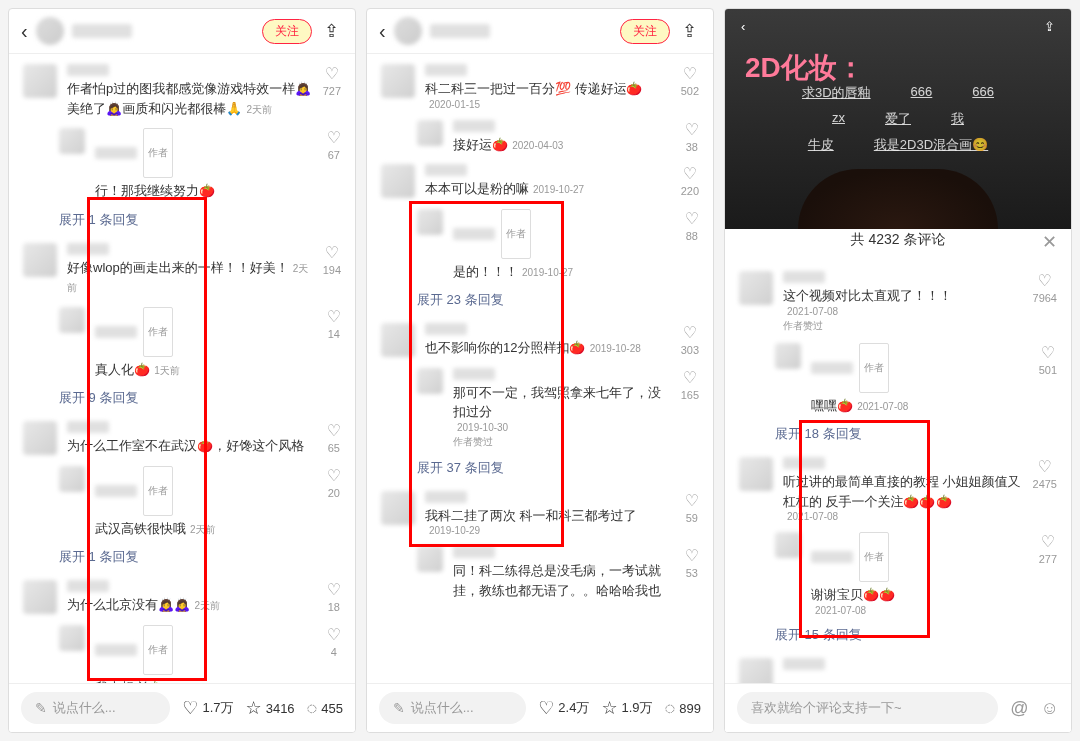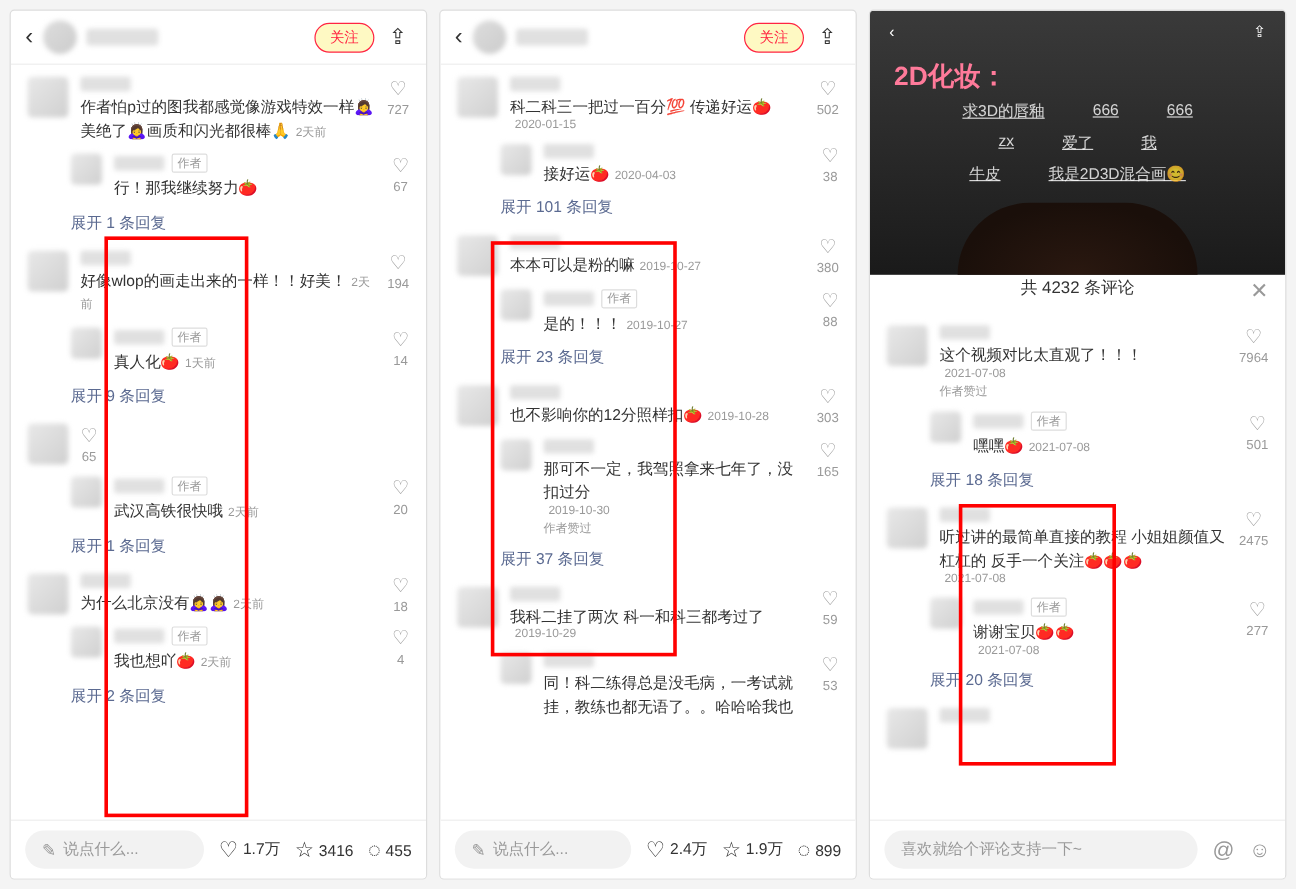--- a/index.html
+++ b/index.html
@@ -81,21 +81,21 @@
     .name-blur {
       width: 42px; height: 12px;
       background: #e0e0e0;
       border-radius: 2px;
       filter: blur(2px);
     }
     .author-tag {
       font-size: 10px;
       color: #999;
       border: 1px solid #ddd;
-      padding: 0 4px;
+      padding: 17px 4px;
       border-radius: 2px;
     }
     .ctext {
       font-size: 13px;
       color: #333;
       line-height: 1.5;
       word-break: break-all;
     }
     .ctime {
       font-size: 10px;
@@ -165,21 +165,21 @@
       align-items: center;
       justify-content: center;
       color: #fff;
       position: relative;
       font-size: 13px;
     }
     .video-bg .title {
       position: absolute;
       top: 40px; left: 20px;
       color: #ff7a9a;
-      font-size: 22px;
+      font-size: 28px;
       font-weight: 600;
     }
     .danmaku {
       display: flex;
       gap: 40px;
       font-size: 13px;
       color: rgba(255,255,255,0.8);
       margin: 4px 0;
       text-decoration: underline;
     }
@@ -287,20 +287,26 @@
           <div class="ctext"><span>真人化🍅</span><span class="ctime">1天前</span></div>
         </div>
         <div class="likes">
           <span class="heart-icon">♡</span>
           <span class="like-count">14</span>
         </div>
       </div>
     <div class="expand">展开 9 条回复</div>
     <div class="comment">
         <div class="avatar"></div>
+        <div class="cbody">
+          <div class="cname">
+            <div class="name-blur"></div>
+          </div>
+          <div class="ctext"><span>为什么工作室不在武汉🍅，好馋这个风格</span></div>
+        </div>
         <div class="likes">
           <span class="heart-icon">♡</span>
           <span class="like-count">65</span>
         </div>
       </div>
     <div class="comment reply">
         <div class="avatar"></div>
         <div class="cbody">
           <div class="cname">
             <div class="name-blur"></div>
@@ -393,32 +399,31 @@
           <div class="cname">
             <div class="name-blur"></div>
           </div>
           <div class="ctext"><span>接好运🍅</span><span class="ctime">2020-04-03</span></div>
         </div>
         <div class="likes">
           <span class="heart-icon">♡</span>
           <span class="like-count">38</span>
         </div>
       </div>
-    <div class="expand">展开 101 条回复</div>
     <div class="comment">
         <div class="avatar"></div>
         <div class="cbody">
           <div class="cname">
             <div class="name-blur"></div>
           </div>
           <div class="ctext"><span>本本可以是粉的嘛</span><span class="ctime">2019-10-27</span></div>
         </div>
         <div class="likes">
           <span class="heart-icon">♡</span>
-          <span class="like-count">380</span>
+          <span class="like-count">220</span>
         </div>
       </div>
     <div class="comment reply">
         <div class="avatar"></div>
         <div class="cbody">
           <div class="cname">
             <div class="name-blur"></div>
             <span class="author-tag">作者</span>
           </div>
           <div class="ctext"><span>是的！！！</span><span class="ctime">2019-10-27</span></div>
@@ -588,21 +593,21 @@
               <span class="author-tag">作者</span>
             </div>
             <div class="ctext"><span>谢谢宝贝🍅🍅</span></div>
             <div class="ctime">2021-07-08</div>
           </div>
           <div class="likes">
             <span class="heart-icon">♡</span>
             <span class="like-count">277</span>
           </div>
         </div>
-      <div class="expand">展开 20 条回复</div>
+      <div class="expand">展开 15 条回复</div>
       <div class="comment">
           <div class="avatar"></div>
           <div class="cbody">
             <div class="cname">
               <div class="name-blur"></div>
             </div>
           </div>
         </div>
     </div>
     <div class="redbox" style="top:411px;left:74px;width:131px;height:218px"></div>

